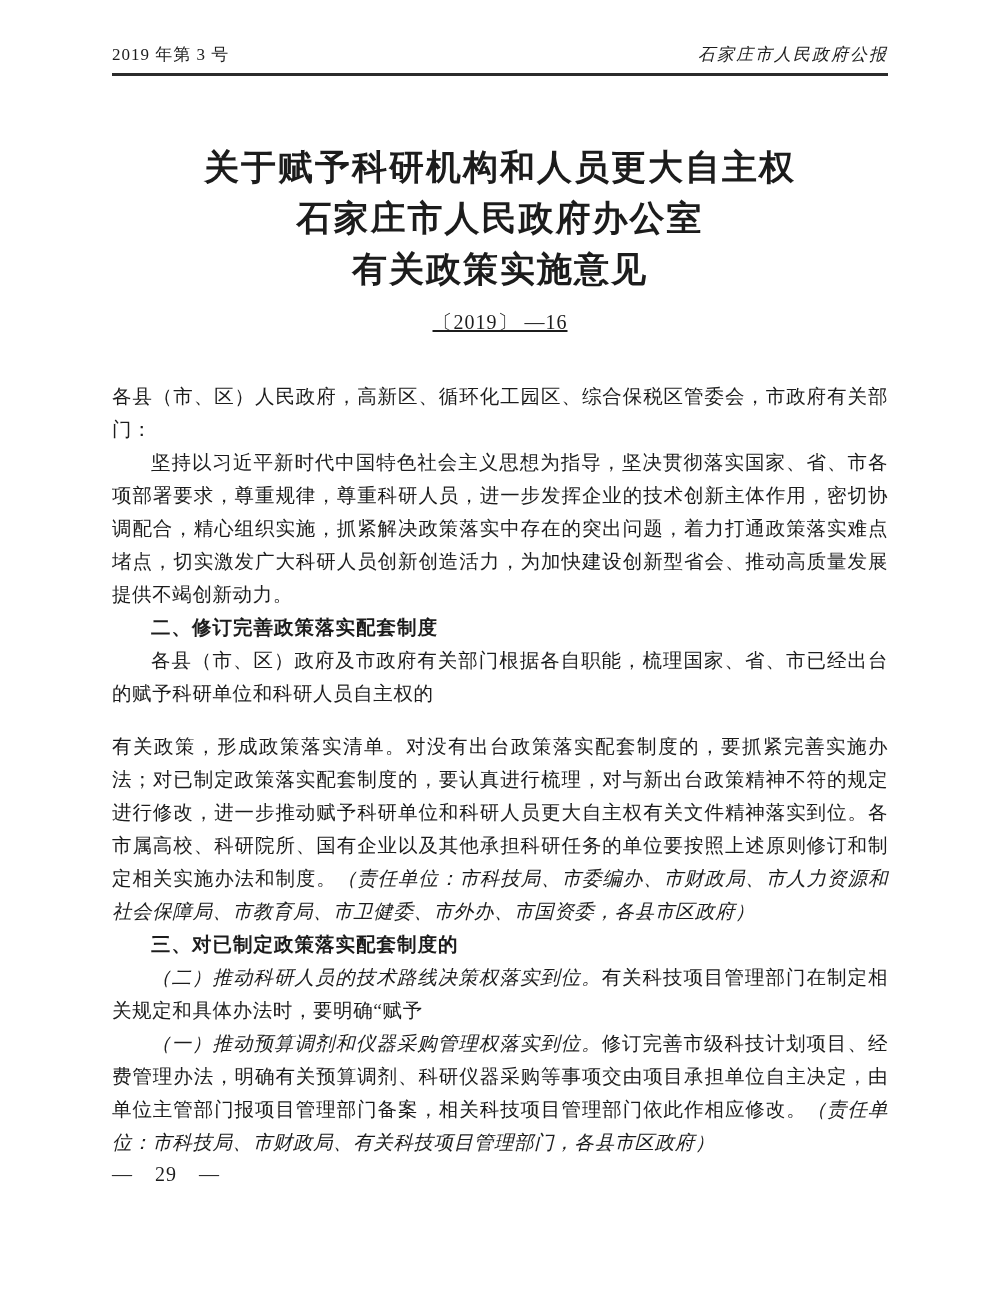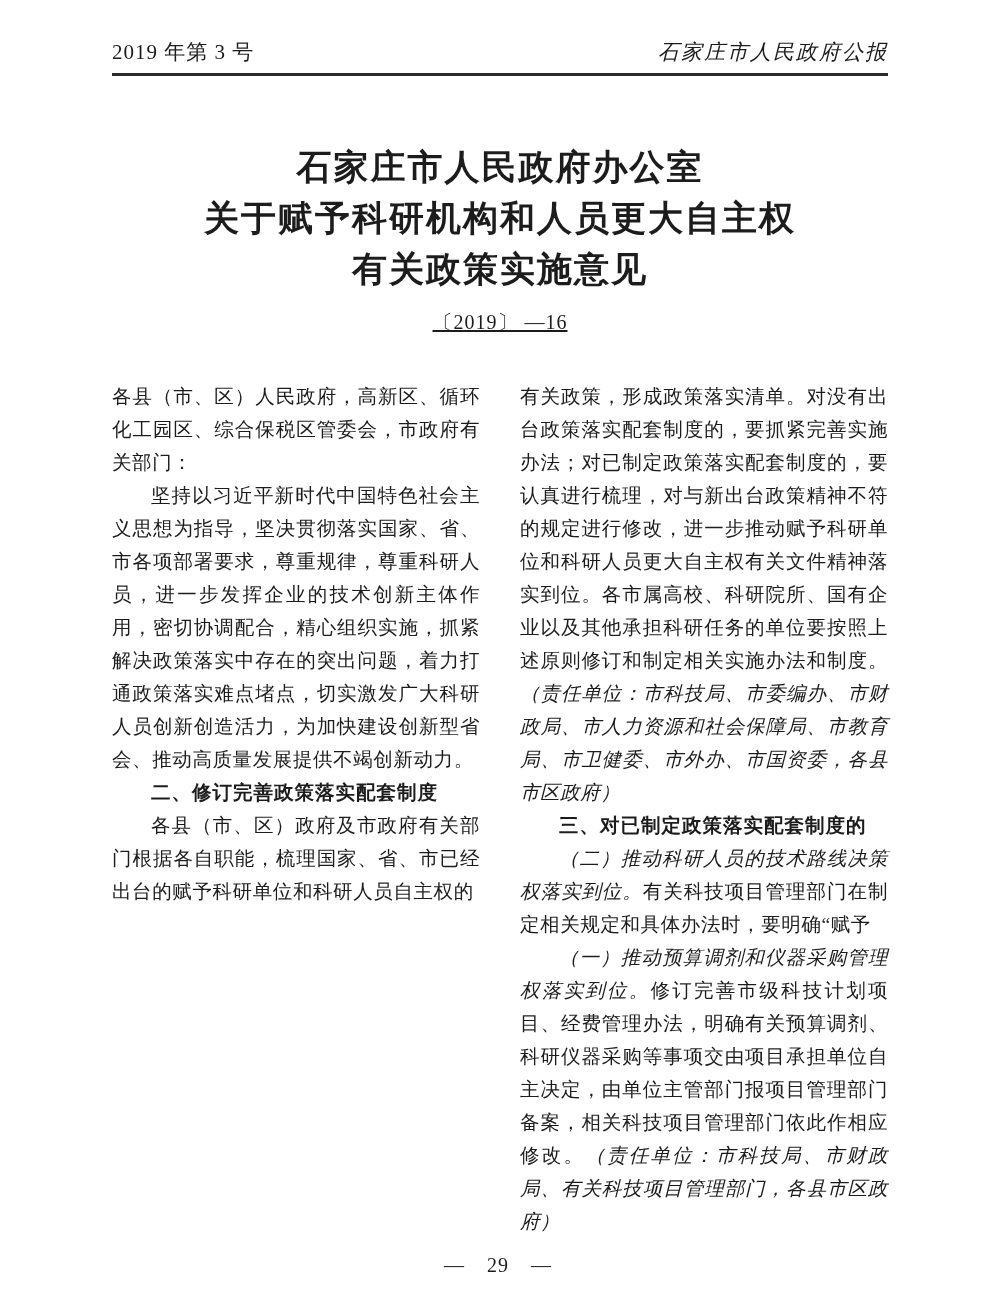--- a/index.html
+++ b/index.html
@@ -11,21 +11,21 @@
     padding: 42px 112px 0 112px;
     background: #ffffff;
     color: #1c1c1c;
     font-family: "Liberation Serif", "DejaVu Serif", serif;
   }
   
   .running-head {
     display: flex;
     justify-content: space-between;
     align-items: flex-end;
-    font-size: 21px;
+    font-size: 17px;
     height: 24px;
   }
   .running-head .issue { letter-spacing: 1px; }
   .running-head .gazette { letter-spacing: 2px; margin-left: 48px; }
   .kai { font-style: italic; } 
   .head-rule {
     border: 0;
     border-top: 3px solid #2b2b2b;
     margin: 7px 0 0 0;
   }
@@ -41,22 +41,23 @@
   .doc-number {
     margin-top: 14px;
     text-align: center;
     font-size: 20px;
     letter-spacing: 1px;
     text-decoration: underline;
   }
   
   .columns {
     display: flex;
-    gap: 40px;
+    gap: 20px;
     margin-top: 44px;
+    flex-direction: column;
   }
   .col {
     flex: 1 1 0;
     min-width: 0;
     font-size: 19.5px;
     line-height: 33px;
     letter-spacing: 0.6px;
     text-align: justify;
     text-justify: inter-character;
   }
@@ -69,43 +70,43 @@
   .para { text-indent: 2em; }
   .para.no-indent { text-indent: 0; }
   .sec-heading {
     font-family: "Liberation Sans", "DejaVu Sans", sans-serif;
     font-weight: 700 !important;
     text-indent: 2em;
     letter-spacing: 1px;
   }
   
   .page-number {
-    margin-top: 16px;
-    text-align: center;
+    margin-top: 4px;
+    text-align: left;
     padding-right: 4px;
     font-size: 20px;
     word-spacing: 16px;
     letter-spacing: 1px;
   }
 </style>
 </head>
 <body>
 
 <div class="page">
 
   <header class="running-head">
     <span class="issue">2019 年第 3 号</span>
     <span class="gazette kai">石家庄市人民政府公报</span>
   </header>
 
   <hr class="head-rule">
 
   <h1 class="doc-title">
+    <div>关于赋予科研机构和人员更大自主权</div>
     <div>石家庄市人民政府办公室</div>
-    <div>关于赋予科研机构和人员更大自主权</div>
     <div>有关政策实施意见</div>
   </h1>
 
   <div class="doc-number">〔2019〕 —16</div>
 
   <main class="columns">
     <div class="col" id="col-left">
         <p class="para no-indent"><span>各县（市、区）人民政府，高新区、循环化工园区、综合保税区管委会，市政府有关部门：</span></p>
         <p class="para"><span>坚持以习近平新时代中国特色社会主义思想为指导，坚决贯彻落实国家、省、市各项部署要求，尊重规律，尊重科研人员，进一步发挥企业的技术创新主体作用，密切协调配合，精心组织实施，抓紧解决政策落实中存在的突出问题，着力打通政策落实难点堵点，切实激发广大科研人员创新创造活力，为加快建设创新型省会、推动高质量发展提供不竭创新动力。</span></p>
         <h3 class="sec-heading"><span>二、修订完善政策落实配套制度</span></h3>

